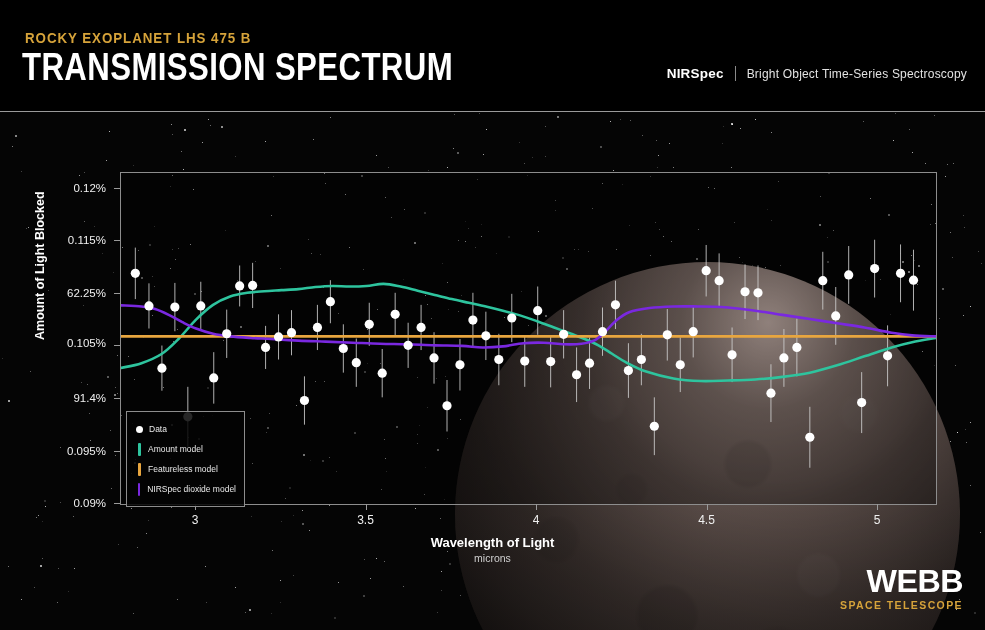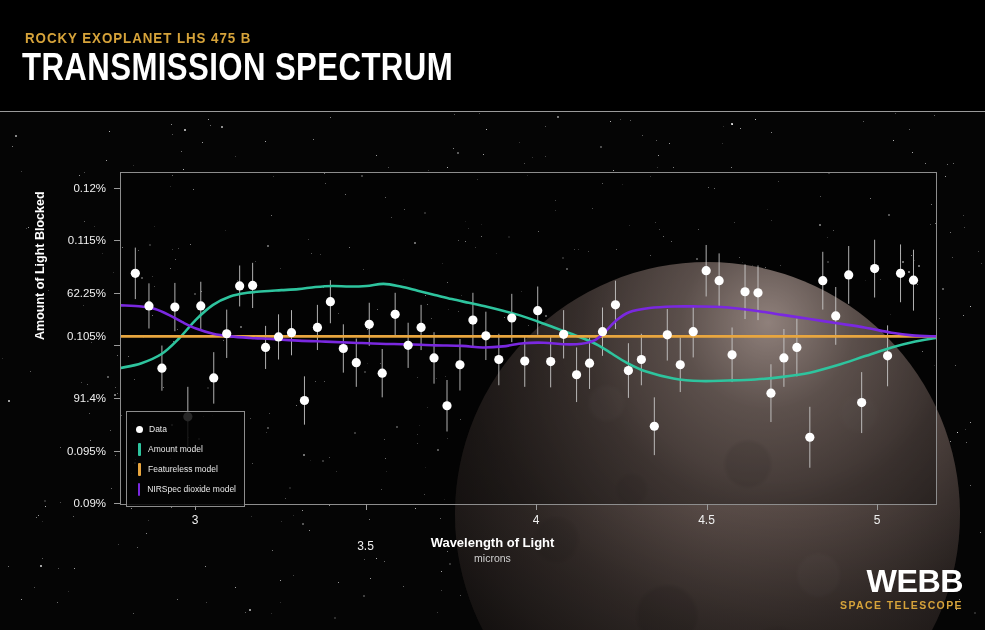--- a/index.html
+++ b/index.html
@@ -653,20 +653,25 @@
     </div>
   <div id="planet">
     <div id="planet-speckle"></div>
     <div id="planet-shade"></div>
   </div>
 </div>
 
 <div id="header">
   <div id="eyebrow">Rocky Exoplanet LHS 475 b</div>
   <div id="main-title">Transmission Spectrum</div>
+  <div id="instrument-block">
+    <span id="instrument-name">NIRSpec</span>
+    <span id="instrument-sep"></span>
+    <span id="instrument-desc">Bright Object Time-Series Spectroscopy</span>
+  </div>
 </div>
 <div id="header-rule"></div>
 
 <div id="plot-area">
   <svg id="plot-svg" width="815" height="331">
       <g>
         <line x1="14.32" x2="14.32" y1="126.10" y2="74.61" stroke="#cfcfcf" stroke-width="1" opacity="0.85"></line>
         <line x1="27.96" x2="27.96" y1="155.52" y2="110.33" stroke="#cfcfcf" stroke-width="1" opacity="0.85"></line>
         <line x1="40.92" x2="40.92" y1="217.72" y2="172.54" stroke="#cfcfcf" stroke-width="1" opacity="0.85"></line>
         <line x1="53.88" x2="53.88" y1="158.25" y2="109.91" stroke="#cfcfcf" stroke-width="1" opacity="0.85"></line>
@@ -798,31 +803,31 @@
 </div>
 
 <div id="axes-decor">
     <div class="ytick-mark" style="left:114px;top:503.0px"></div>
     <div class="ytick-label" style="left:36px;top:503.0px">0.09%</div>
     <div class="ytick-mark" style="left:114px;top:450.5px"></div>
     <div class="ytick-label" style="left:36px;top:450.5px">0.095%</div>
     <div class="ytick-mark" style="left:114px;top:397.9px"></div>
     <div class="ytick-label" style="left:36px;top:397.9px">91.4%</div>
     <div class="ytick-mark" style="left:114px;top:345.4px"></div>
-    <div class="ytick-label" style="left:36px;top:336px">0.105%</div>
+    <div class="ytick-label" style="left:36px;top:343px">0.105%</div>
     <div class="ytick-mark" style="left:114px;top:292.8px"></div>
     <div class="ytick-label" style="left:36px;top:292.8px">62.25%</div>
     <div class="ytick-mark" style="left:114px;top:240.3px"></div>
     <div class="ytick-label" style="left:36px;top:240.3px">0.115%</div>
     <div class="ytick-mark" style="left:114px;top:187.8px"></div>
     <div class="ytick-label" style="left:36px;top:187.8px">0.12%</div>
     <div class="xtick-mark" style="left:195.0px;top:504px"></div>
     <div class="xtick-label" style="left:195.0px;top:513px">3</div>
     <div class="xtick-mark" style="left:365.5px;top:504px"></div>
-    <div class="xtick-label" style="left:365.5px;top:539px">3.5</div>
+    <div class="xtick-label" style="left:365.5px;top:513px">3.5</div>
     <div class="xtick-mark" style="left:536.0px;top:504px"></div>
     <div class="xtick-label" style="left:536.0px;top:513px">4</div>
     <div class="xtick-mark" style="left:706.5px;top:504px"></div>
     <div class="xtick-label" style="left:706.5px;top:513px">4.5</div>
     <div class="xtick-mark" style="left:877.0px;top:504px"></div>
     <div class="xtick-label" style="left:877.0px;top:513px">5</div>
   </div>
 
 <div id="ylabel">Amount of Light Blocked</div>
 <div id="xlabel">Wavelength of Light</div>

